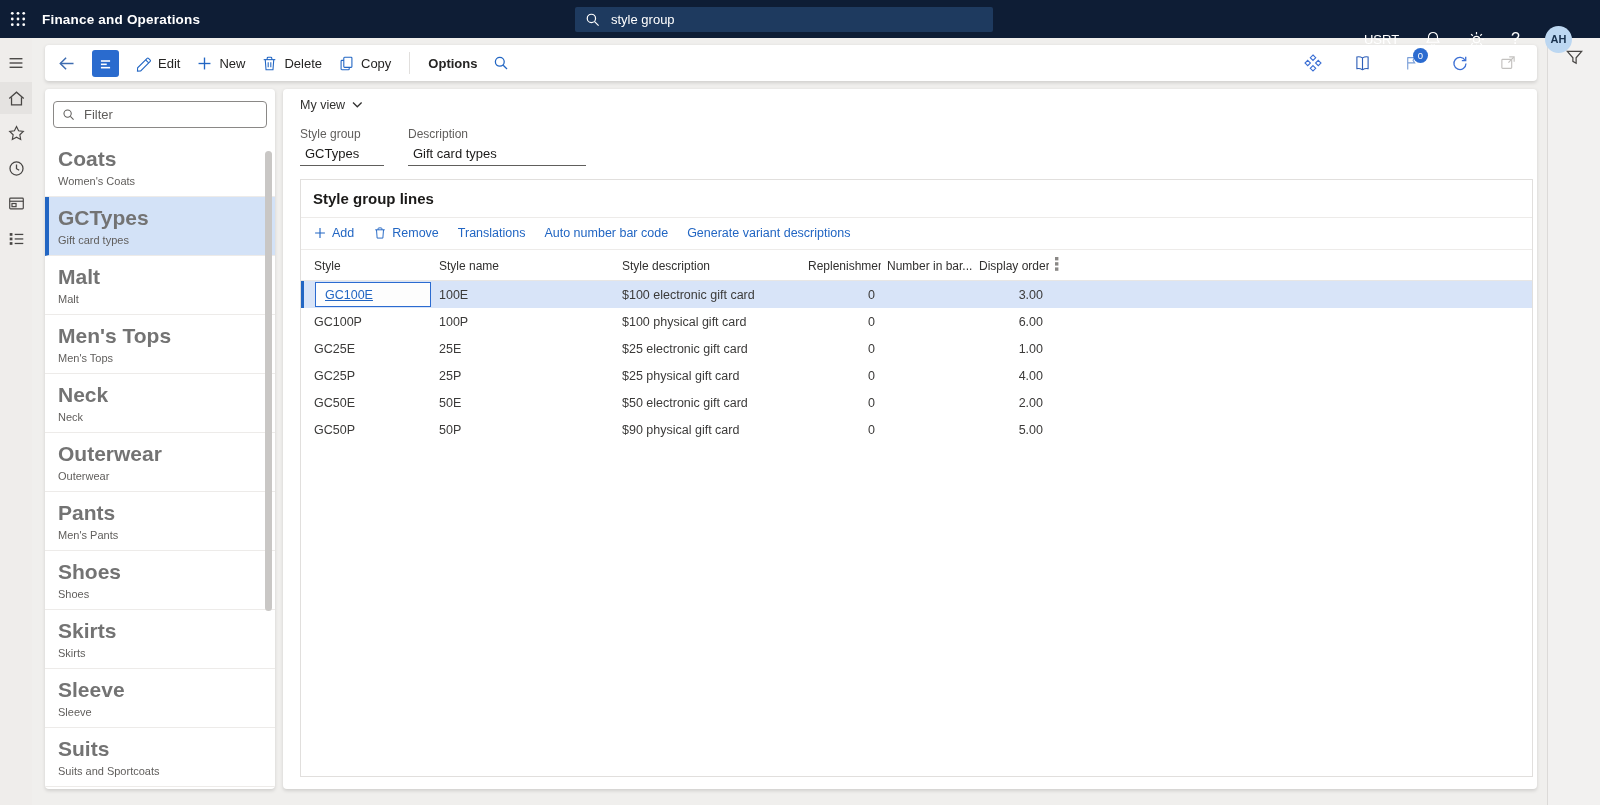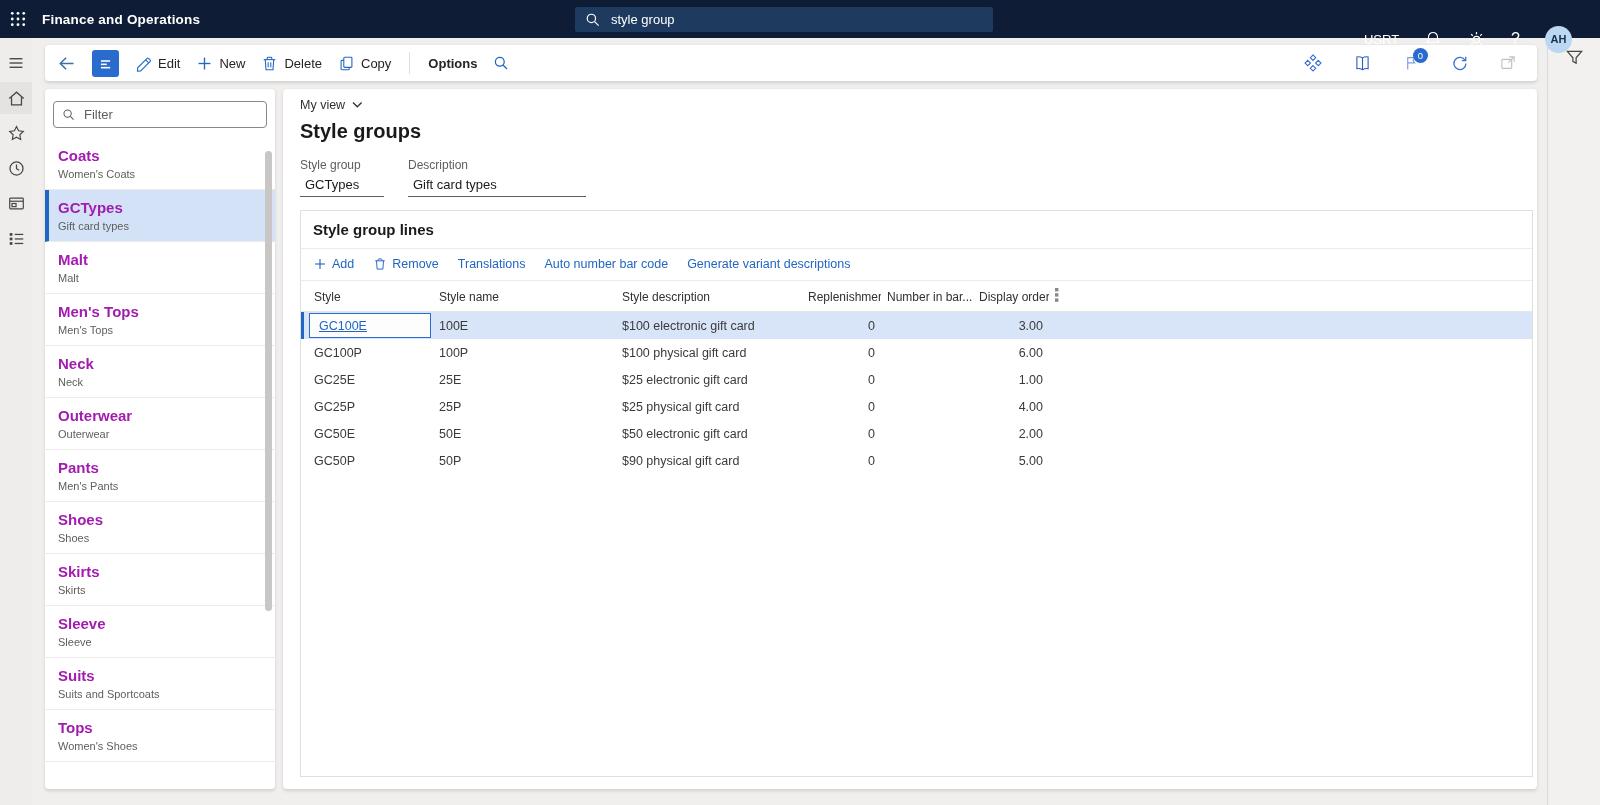--- a/index.html
+++ b/index.html
@@ -52,21 +52,21 @@
   .panels { display:flex; gap:8px; margin-top:8px; height:700px; }
 
   .listcard { width:230px; background:#fff; border-radius:4px; box-shadow:0 1.6px 3.6px rgba(0,0,0,.13);
     position:relative; overflow:hidden; flex:none; }
   .filterbox { margin:12px 8px 10px 8px; border:1px solid #8a8886; border-radius:4px; height:27px;
     display:flex; align-items:center; padding:0 8px; gap:6px; }
   .filterbox input { border:none; outline:none; font-size:13px; color:#c2410c; width:160px; font-family:inherit; }
   .filterbox input::placeholder { color:#605e5c; }
   .vlist { list-style:none; margin:0; padding:0; }
   .vlist li { padding:9px 12px 9px 13px; border-bottom:1px solid #edebe9; cursor:pointer; }
-  .vlist li .t { font-size:15px; font-weight:bold; color:#a21caf; }
+  .vlist li .t { font-size:21px; font-weight:bold; color:#737373; }
   .vlist li .s { font-size:11px; color:#605e5c; margin-top:4px; }
   .vlist li.selected { background:#d3e2f7; border-left:4px solid #2266c3; padding-left:9px; }
   .scroll-thumb { position:absolute; right:3px; top:62px; width:7px; height:460px; border-radius:4px; background:#c9c7c5; cursor:pointer; }
 
   .maincard { flex:1; background:#fff; border-radius:4px; box-shadow:0 1.6px 3.6px rgba(0,0,0,.13);
     padding:9px 3px 12px 17px; display:flex; flex-direction:column; overflow:hidden; }
   .viewsel { display:flex; align-items:center; gap:7px; font-size:12.5px; color:#323130; cursor:pointer; width:70px; }
   .pagetitle { font-size:20px; font-weight:bold; color:#1b1a19; margin:8px 0 0 0; }
   .fields { display:flex; gap:24px; margin-top:15px; }
   .field .label { font-size:12px; color:#605e5c; }
@@ -82,21 +82,21 @@
 
   table.grid { border-collapse:collapse; width:100%; table-layout:fixed; }
   table.grid th { text-align:left; font-weight:normal; font-size:12px; color:#323130; padding:7px 6px 6px;
     border-bottom:1px solid #e8e6e4; cursor:pointer; white-space:nowrap; overflow:hidden; }
   table.grid th:first-child { padding-left:13px; }
   table.grid td { font-size:12.5px; color:#3b3a39; padding:0 6px; height:27px; cursor:pointer;
     white-space:nowrap; overflow:hidden; }
   table.grid td:first-child { padding-left:13px; }
   table.grid .num { text-align:right; }
   tr.sel { background:#d8e4f8; }
-  tr.sel td:first-child { padding:1px 2px 1px 8px; box-shadow:inset 3px 0 0 #2266c3; }
+  tr.sel td:first-child { padding:1px 2px 1px 14px; box-shadow:inset 3px 0 0 #2266c3; }
   .cellbox { background:#fdfdfd; border:1px solid #2b6bd0; height:25px; display:flex; align-items:center; padding:0 9px; }
   .cellbox a { color:#2266c3; text-decoration:underline; font-size:12.5px; }
   .th-more { text-align:right; padding-right:10px; }
 </style>
 </head>
 <body>
 
 <div class="topbar">
   <div class="waffle">
     <svg width="18" height="18" viewBox="0 0 22 22" fill="#fff">
@@ -363,21 +363,20 @@
 
       <div class="maincard">
         <div class="viewsel">
           <span>My view</span>
           <span>
             <svg width="11" height="8" viewBox="0 0 11 8" fill="none" stroke="#323130" stroke-width="1.3">
               <path d="M1 1.5l4.3 4.3L9.6 1.5"></path>
             </svg>
           </span>
         </div>
-        <h1 class="pagetitle">Style groups</h1>
 
         <div class="fields">
           <div class="field f1">
             <div class="label">Style group</div>
             <div class="value">GCTypes</div>
           </div>
           <div class="field f2">
             <div class="label">Description</div>
             <div class="value">Gift card types</div>
           </div>

